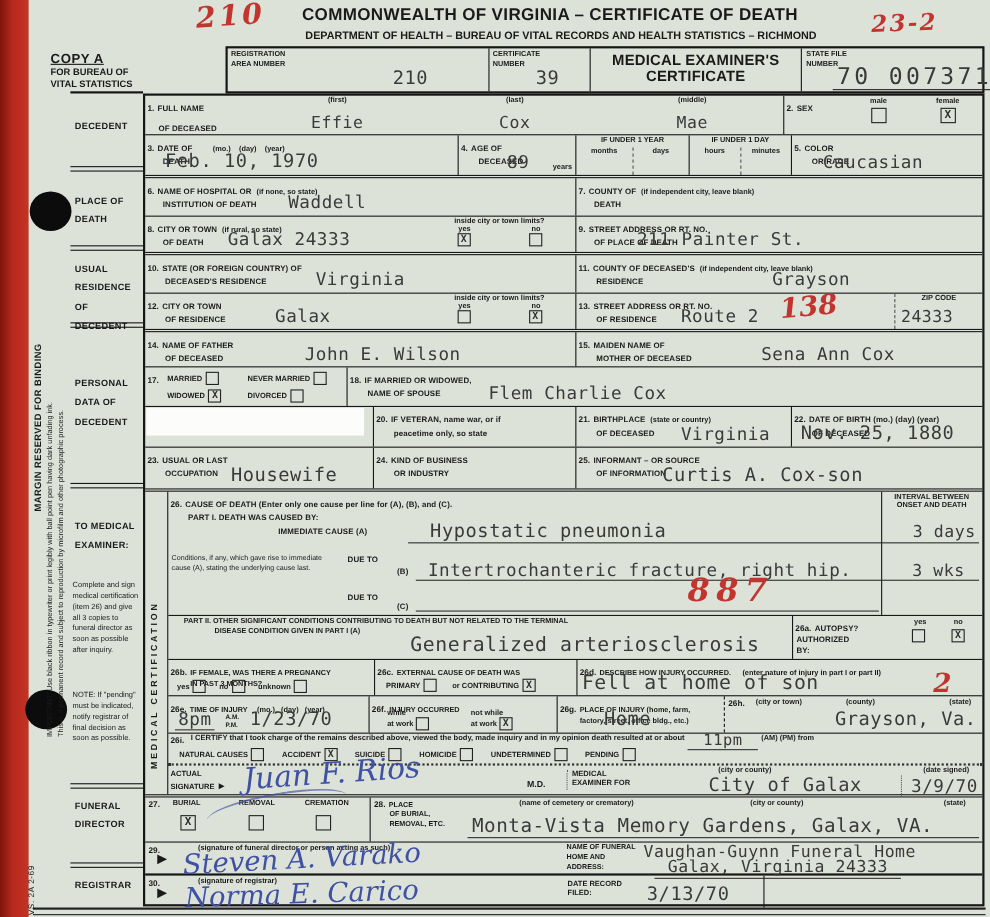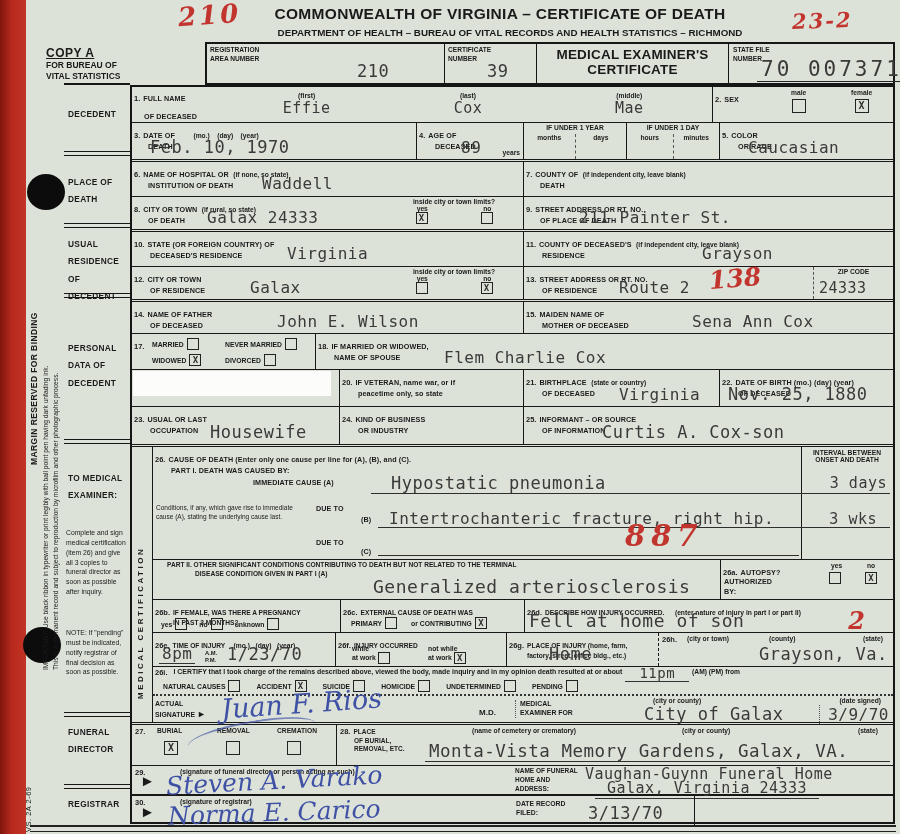--- a/index.html
+++ b/index.html
@@ -41,21 +41,21 @@
         letter-spacing:.3px;}
   .sidesm{position:absolute;left:66px;width:62px;font-size:6.8px;line-height:1.45;font-weight:normal;}
   .sep{position:absolute;left:64px;width:66px;height:3px;border-top:1.5px solid #161616;
        border-bottom:1.5px solid #161616;}
   .form{position:absolute;left:130px;top:85px;width:765px;height:739px;border:2px solid #161616;
         box-sizing:border-box;display:flex;flex-direction:column;}
   .r{display:flex;border-top:1px solid #181818;flex:none;box-sizing:border-box;}
   .r0{border-top:none;}
   .rd{border-top:3px double #181818;}
   .r2{border-top:2px solid #181818;}
-  .c{position:relative;border-right:1px solid #181818;box-sizing:border-box;padding:1px 2px;flex:none;align-items:center;}
+  .c{position:relative;border-right:1px solid #181818;box-sizing:border-box;padding:1px 2px;flex:none;}
   .cl{position:relative;box-sizing:border-box;padding:1px 2px;flex:1;}
   .abs{position:absolute;}
   .col3{flex:1;display:flex;flex-direction:column;align-items:center;justify-content:space-between;padding-bottom:1px;}
   .medwrap{display:flex;border-top:3px double #181818;flex:none;height:275px;}
   .medstrip{width:20px;border-right:1px solid #181818;position:relative;flex:none;}
   .medbody{flex:1;display:flex;flex-direction:column;}
   .uline{position:absolute;border-bottom:1.5px solid #2e2e2e;}
   .dotline{border-top:2px dotted #333;}
   .wordcb{display:flex;align-items:center;gap:3px;font-size:6.8px;font-weight:bold;}
   .whiteout{position:absolute;background:#fcfcfa;}

